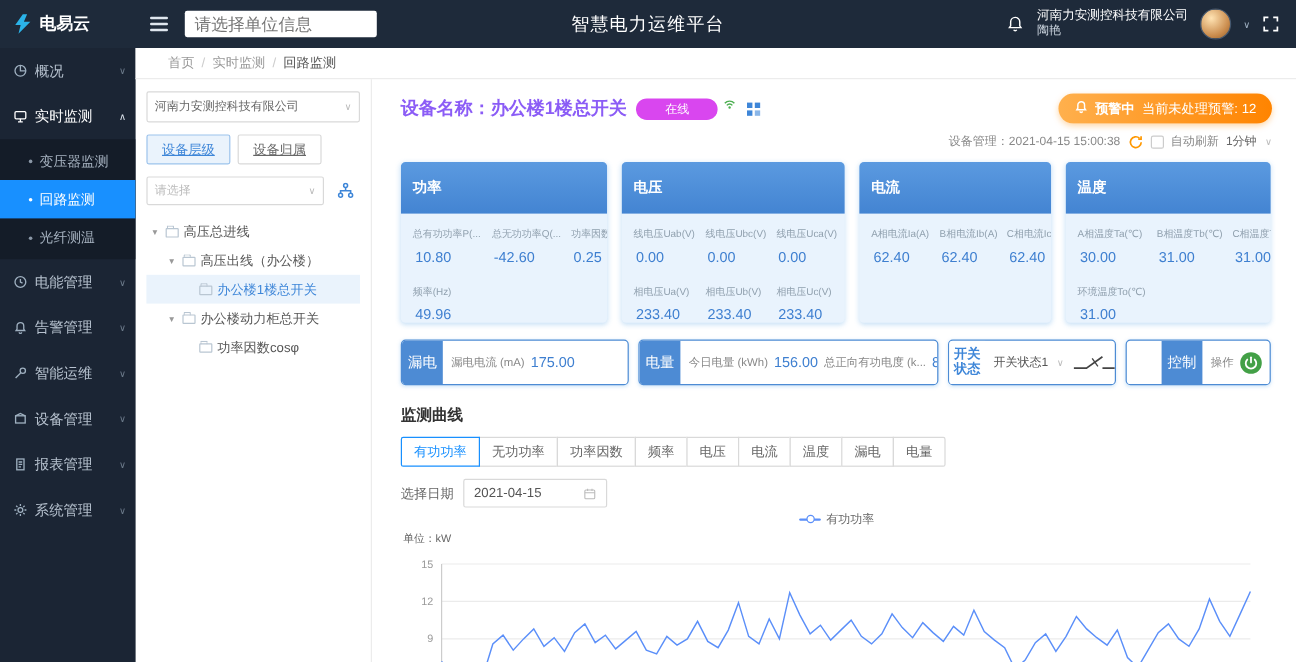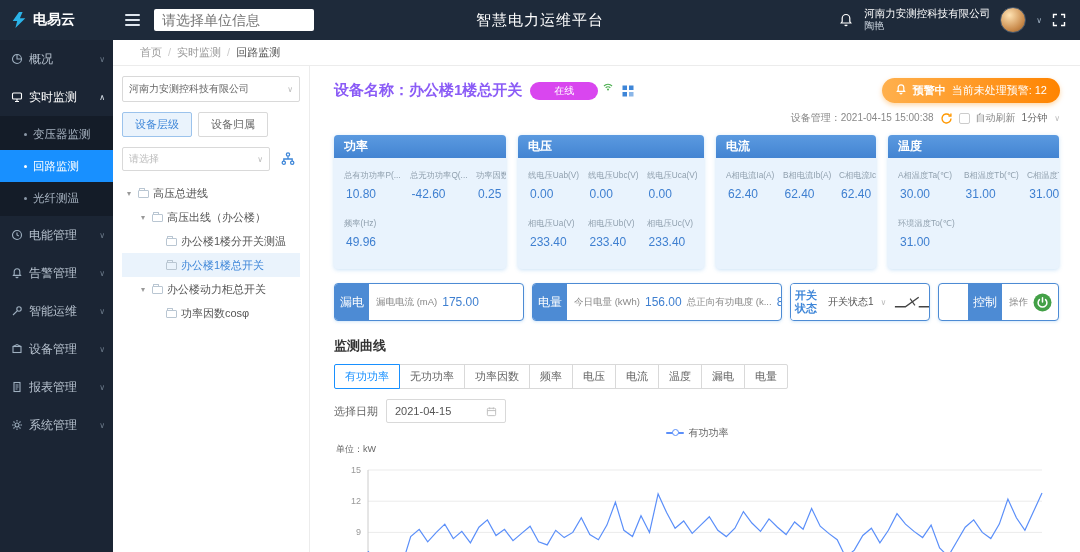--- a/index.html
+++ b/index.html
@@ -45,21 +45,21 @@
   .crumb:not(.current)::after { content:"/"; margin-left:6px; color:#ccc; }
   .crumb.current { color:#555; cursor:default; }
   .content-row { flex:1; display:flex; min-height:0; }
 
   
   .tree-panel { width:197px; flex:0 0 197px; border-right:1px solid #ececec; padding:10px 9px; font-size:11px; overflow:hidden; }
   .org-select { height:26px; border:1px solid #d9d9d9; border-radius:2px; display:flex; align-items:center; padding:0 6px; color:#666; font-size:10px; cursor:pointer; }
   .org-select .txt { flex:1; white-space:nowrap; overflow:hidden; text-overflow:ellipsis; }
   .sel-chev { font-size:8px; color:#bbb; margin-left:4px; }
   .tp-tabs { display:flex; gap:6px; margin-top:10px; }
-  .tp-tab { padding:4px 12px; font-size:11px; border:1px solid #d9d9d9; border-radius:2px; color:#666; background:#fff; cursor:pointer; white-space:nowrap; }
+  .tp-tab { padding:4px 12px; font-size:11px; border:1px solid #d9d9d9; border-radius:2px; color:#666; background:#fff; cursor:pointer; white-space:nowrap;text-decoration:underline; }
   .tp-tab.active { background:#eaf3fc; color:#3e86d8; border-color:#9cc3ec; }
   .tree-search-row { display:flex; gap:6px; margin-top:10px; align-items:center; }
   .tree-search { flex:1; height:24px; border:1px solid #d9d9d9; border-radius:2px; display:flex; align-items:center; padding:0 6px; color:#bbb; font-size:10px; cursor:text; }
   .tree-search .txt { flex:1; }
   .org-icon-btn { width:24px; height:24px; display:flex; align-items:center; justify-content:center; cursor:pointer; }
   .tree { margin-top:10px; color:#555; }
   .tree-node { height:24px; display:flex; align-items:center; gap:4px; font-size:11px; cursor:pointer; white-space:nowrap; overflow:hidden; }
   .tree-node .arrow { color:#999; font-size:8px; width:10px; flex:0 0 10px; text-align:center; }
   .tree-node .arrow.empty { visibility:hidden; }
   .lv0 { padding-left:2px; } .lv1 { padding-left:16px; } .lv2 { padding-left:30px; }
@@ -76,21 +76,21 @@
   .signal { margin:-10px 0 0 -4px; }
   .alert-pill { margin-left:auto; background:linear-gradient(90deg,#ffb04d,#ff8400); color:#fff; border-radius:14px; padding:5px 13px; font-size:11px; display:flex; align-items:flex-start; gap:6px; cursor:pointer; box-shadow:0 2px 5px rgba(255,140,0,.35); white-space:nowrap; }
   .refresh-row { display:flex; justify-content:flex-end; align-items:center; gap:6px; font-size:10px; color:#888; margin-top:8px; }
   .checkbox { width:11px; height:11px; border:1px solid #ccc; border-radius:2px; background:#fff; cursor:pointer; }
   .interval { display:flex; align-items:center; gap:3px; cursor:pointer; color:#666; }
 
   
   .cards-row { display:flex; gap:12px; margin-top:10px; }
   .card { border-radius:4px; background:#e9f3fd; height:134px; overflow:hidden; box-shadow:0 1px 4px rgba(80,160,230,.3); }
   .card-power{width:172px;} .card-volt{width:186px;} .card-curr{width:160px;} .card-temp{width:171px;}
-  .card-head { background:linear-gradient(180deg,#5b9ae0,#4384d2); color:#fff; font-size:12px; font-weight:bold; padding:3px 10px; }
+  .card-head { background:linear-gradient(180deg,#5b9ae0,#4384d2); color:#fff; font-size:12px; font-weight:bold; padding:13px 10px; }
   .card-body { padding:11px 10px; display:grid; row-gap:16px; column-gap:4px; }
   .card-power .card-body { grid-template-columns:1.2fr 1.2fr .85fr; }
   .card-volt .card-body, .card-curr .card-body { grid-template-columns:repeat(3,1fr); }
   .card-temp .card-body { grid-template-columns:repeat(3,1fr); }
   .m-label { font-size:9px; color:#90a0ae; white-space:nowrap; transform:scale(.92); transform-origin:left; }
   .m-value { font-size:12px; color:#3e7fd0; margin-top:5px; padding-left:2px; }
 
   
   .mini-row { display:flex; gap:8px; margin-top:14px; height:38px; }
   .mini { display:flex; align-items:stretch; border:1px solid #4d8bd4; border-radius:4px; background:#fff; overflow:hidden; box-shadow:0 1px 3px rgba(80,160,230,.25); }
@@ -298,25 +298,20 @@
           <div class="tree">
             <div class="tree-node lv0">
               <span class="arrow">▾</span>
               <span class="folder"></span>
               <span class="lbl">高压总进线</span>
             </div>
             <div class="tree-node lv1">
               <span class="arrow">▾</span>
               <span class="folder"></span>
               <span class="lbl">高压出线（办公楼）</span>
-            </div>
-            <div class="tree-node lv2">
-              <span class="arrow empty">▾</span>
-              <span class="folder"></span>
-              <span class="lbl">办公楼1楼分开关测温</span>
             </div>
             <div class="tree-node lv2 selected">
               <span class="arrow empty">▾</span>
               <span class="folder"></span>
               <span class="lbl">办公楼1楼总开关</span>
             </div>
             <div class="tree-node lv1">
               <span class="arrow">▾</span>
               <span class="folder"></span>
               <span class="lbl">办公楼动力柜总开关</span>

